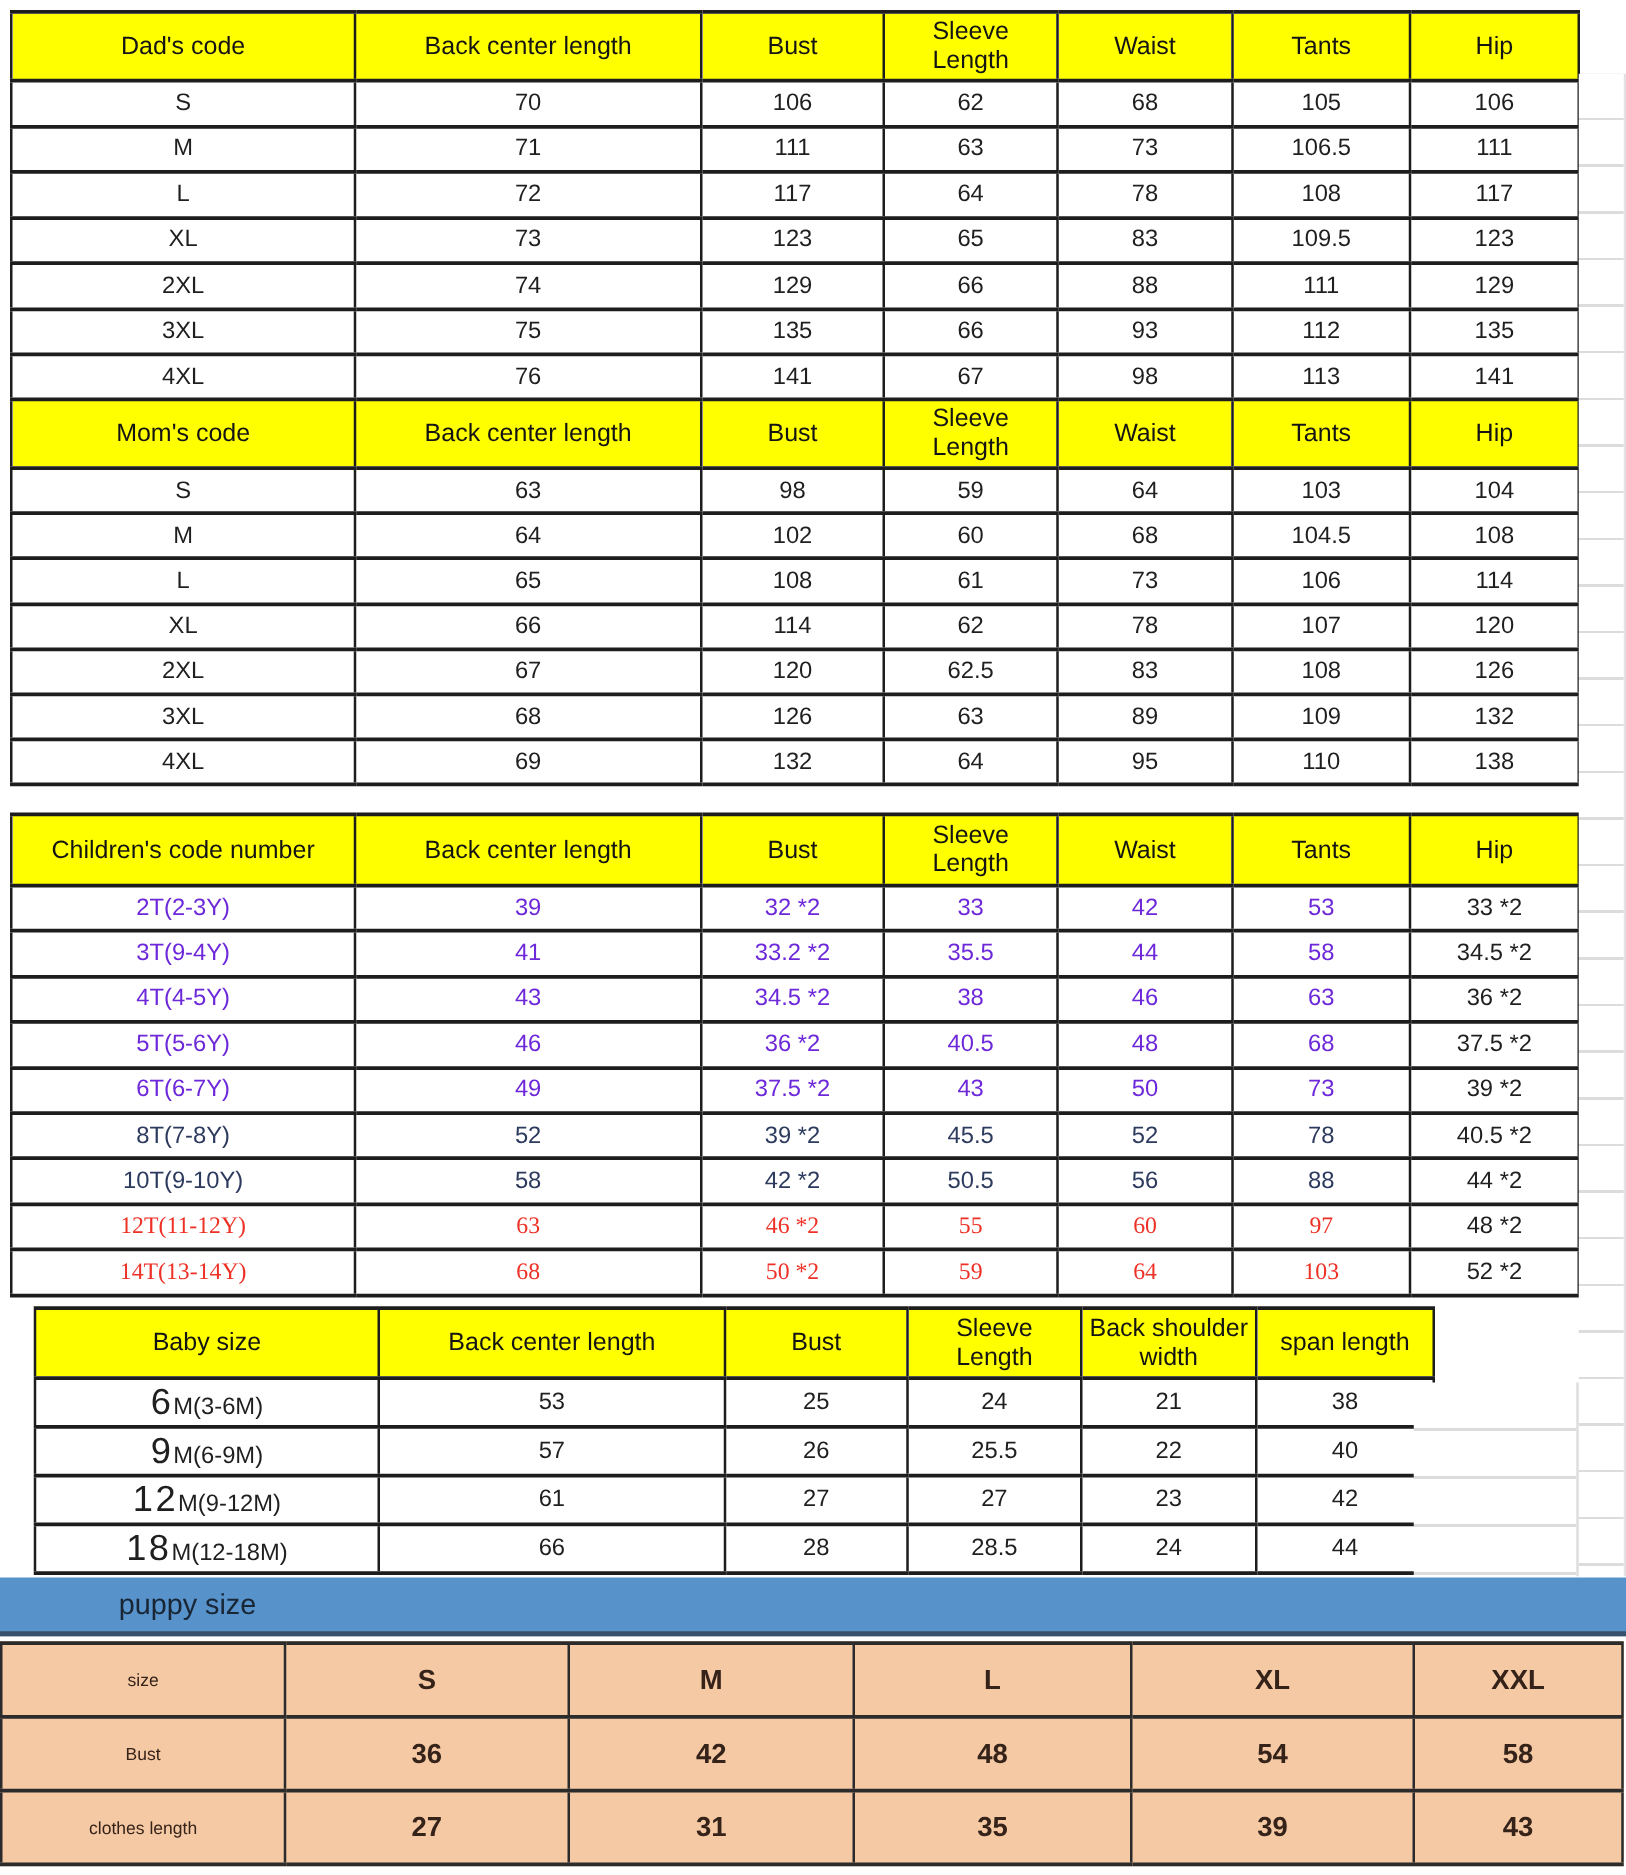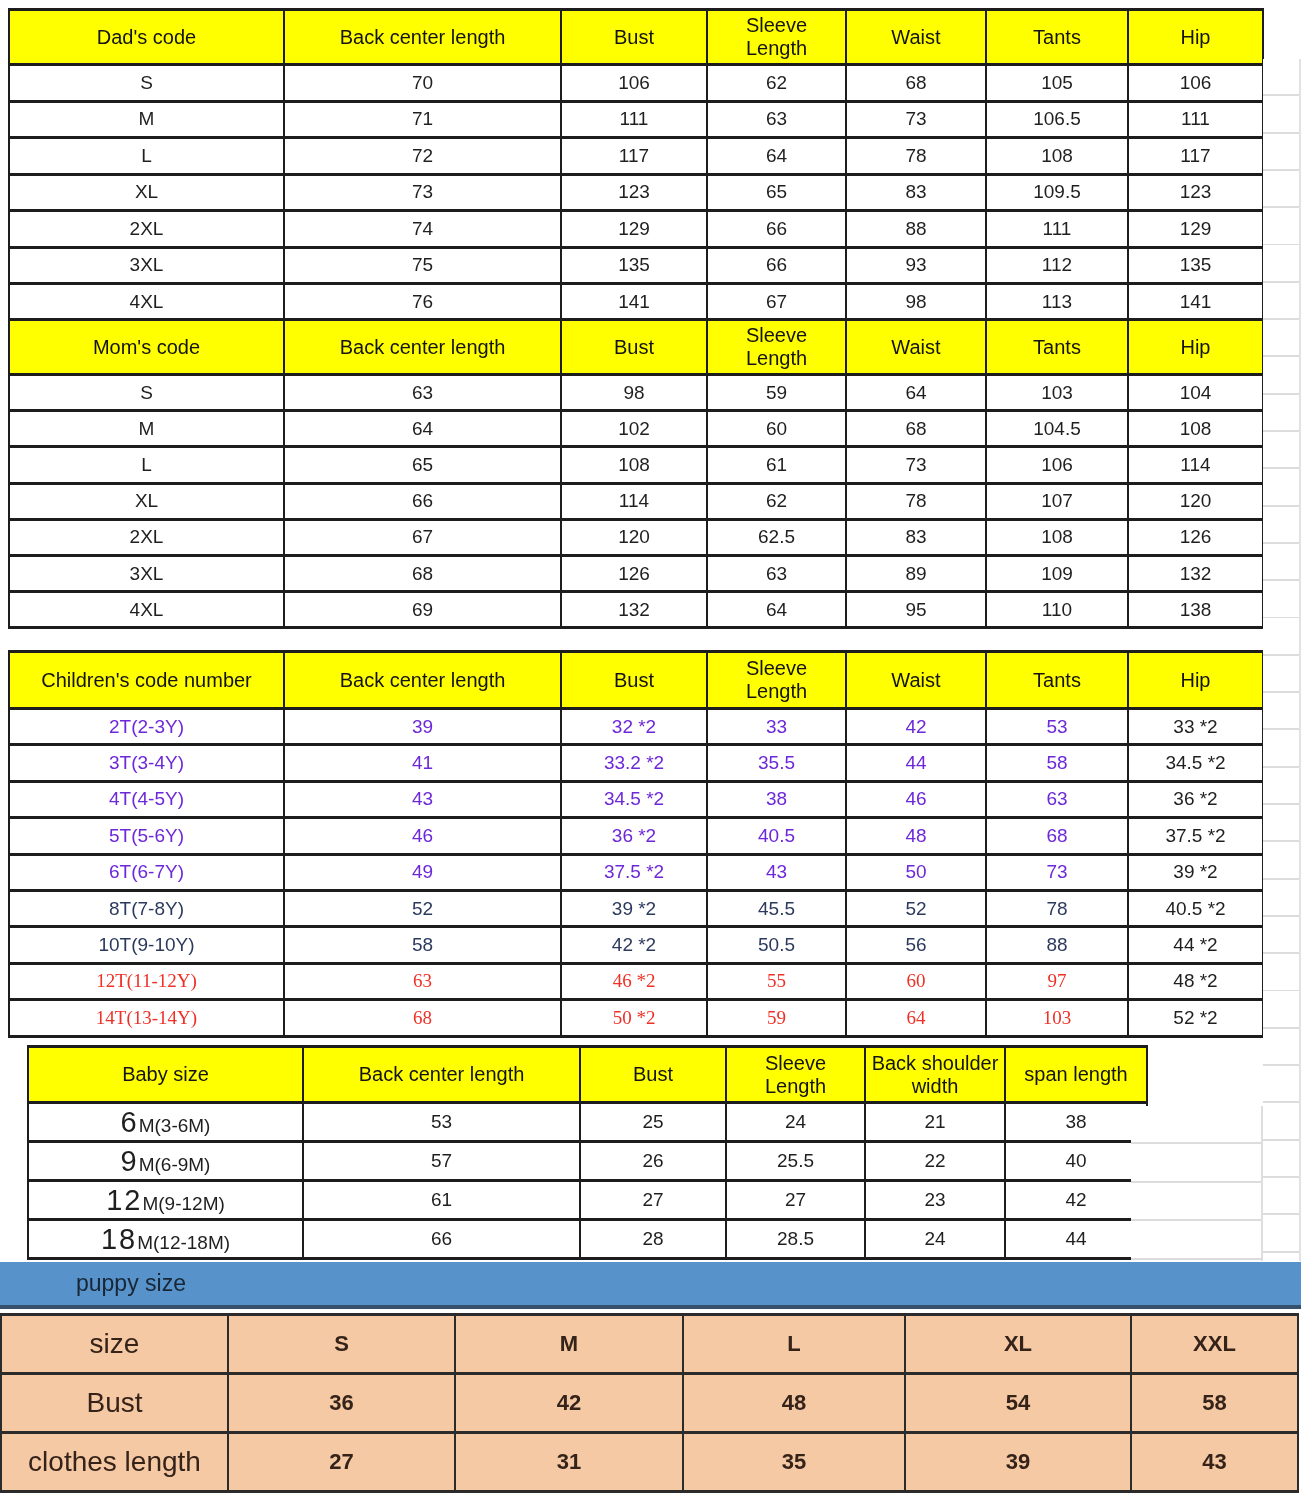--- a/index.html
+++ b/index.html
@@ -37,31 +37,31 @@
       to bottom,#ffffff 0 35.3px,#dcdcdc 35.3px 37.3px);}
   #grid-right{left:1263px;top:59px;width:36px;height:1202px;border-right:2px solid #e2e2e2;}
   #grid-baby{left:1131px;top:1106px;width:130px;height:155px;
     background:repeating-linear-gradient(to bottom,#ffffff 0 36.5px,#dcdcdc 36.5px 38.5px);
     border-right:2px solid #dedede;}
   
   #banner{
     position:absolute;left:0;top:1262px;width:1301px;height:47px;background:#5793ca;
     border-bottom:4px solid #37506b;display:flex;align-items:center;box-sizing:border-box;
   }
-  #banner .banner-text{padding-left:76px;font-size:23px;color:#182636;text-align:center;}
+  #banner .banner-text{padding-left:95px;font-size:23px;color:#182636;text-align:center;}
   
   table.puppy{
     position:absolute;left:0;top:1313px;border-collapse:collapse;table-layout:fixed;background:#f5c9a4;
   }
   table.puppy td{
     border:2.5px solid #2b2b2b;border-top-width:3px;border-bottom-width:3px;
     background:#f5c9a4;text-align:center;vertical-align:middle;height:56px;
     font-size:22px;color:#35231a;font-weight:700;padding:0;
   }
-  table.puppy td.row-label{font-weight:400;font-size:28px;}
+  table.puppy td.row-label{font-weight:400;font-size:14px;}
 </style>
 </head>
 <body>
 
 <div id="stage">
 
   <table class="sheet tbl-dad">
       <colgroup>
         <col style="width: 275px;">
         <col style="width: 277px;">
@@ -265,21 +265,21 @@
         <tr>
           <td class="ink-blue">2T(2-3Y)</td>
           <td class="ink-blue">39</td>
           <td class="ink-blue">32 *2</td>
           <td class="ink-blue">33</td>
           <td class="ink-blue">42</td>
           <td class="ink-blue">53</td>
           <td class="ink-ink">33 *2</td>
         </tr>
         <tr>
-          <td class="ink-blue">3T(3-4Y)</td>
+          <td class="ink-blue">3T(9-4Y)</td>
           <td class="ink-blue">41</td>
           <td class="ink-blue">33.2 *2</td>
           <td class="ink-blue">35.5</td>
           <td class="ink-blue">44</td>
           <td class="ink-blue">58</td>
           <td class="ink-ink">34.5 *2</td>
         </tr>
         <tr>
           <td class="ink-blue">4T(4-5Y)</td>
           <td class="ink-blue">43</td>

